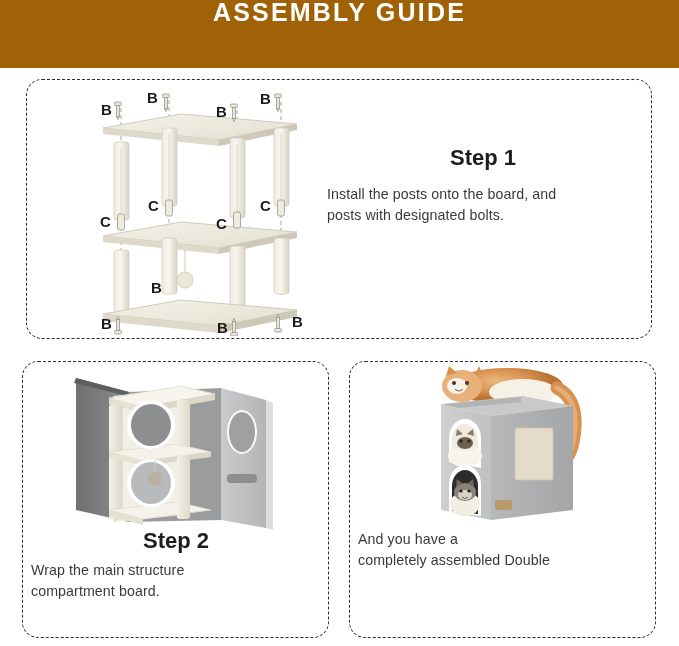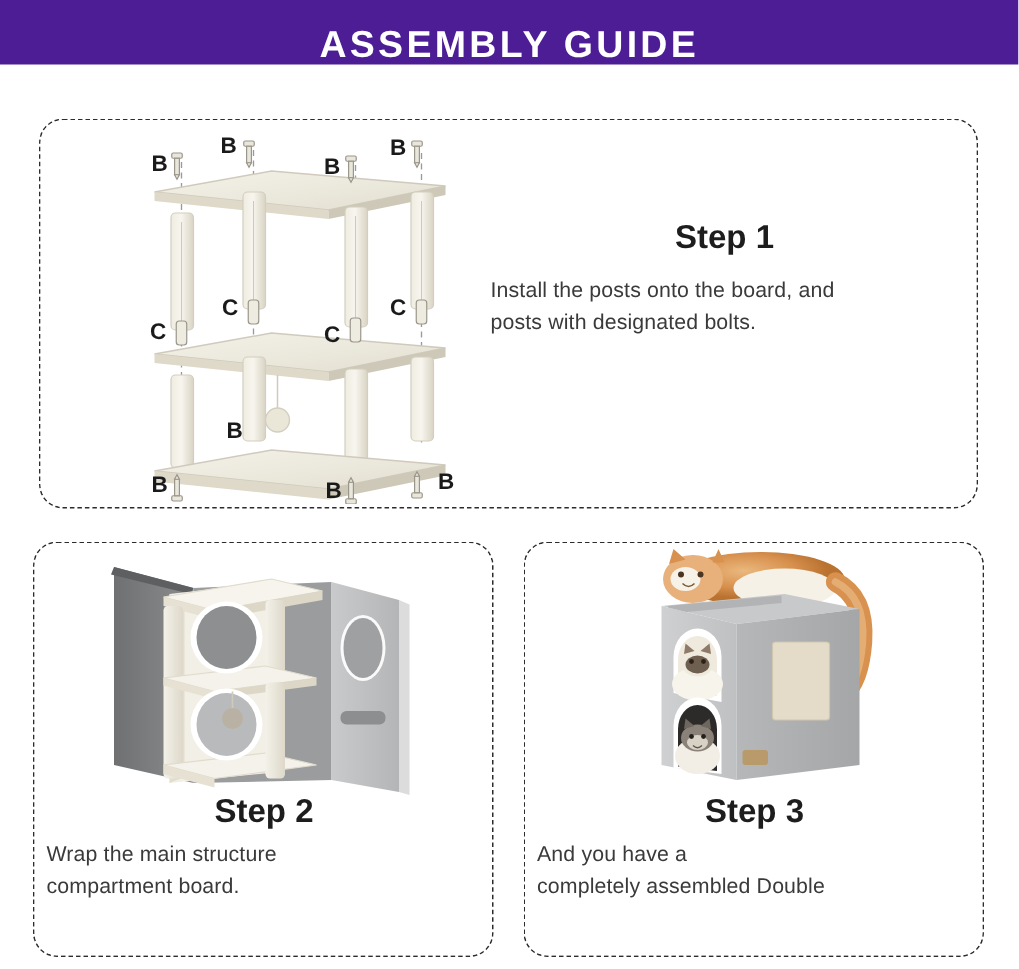--- a/index.html
+++ b/index.html
@@ -7,23 +7,23 @@
     width:679px;height:646px;
     background:#ffffff;
     font-family:"Liberation Sans", sans-serif;
     overflow:hidden;
     position:relative;
     color:#2b2b2b;
   }
 
   
   .header-bar{
-    position:absolute;left:0;top:0;width:679px;height:43px;
-    background:#4c1d95;
-    display:flex;align-items:flex-end;justify-content:center;
+    position:absolute;left:0;top:0;width:679px;height:68px;
+    background:#a16207;
+    display:flex;align-items:flex-start;justify-content:center;
   }
   .header-title{
     color:#ffffff;
     font-size:25px;
     font-weight:700;
     letter-spacing:2.2px;
     line-height:1;
   }
 
   
@@ -374,17 +374,16 @@
           <circle cx="64" cy="127" r="1.6" fill="#23211d"></circle>
           <path d="M57 133 q3 3 6 0" stroke="#5c564e" stroke-width="0.9" fill="none"></path>
         </g>
 
         <rect x="90" y="136" width="17" height="10" rx="2" fill="#b99a6b"></rect>
       </g>
     </svg>
   </div>
 
   <div class="s3-text">
-    <div class="step-title">Step 3</div>
     <div class="step-desc">And you have a</div>
     <div class="step-desc">completely assembled Double</div>
   </div>
 </div>
 
 </body></html>

